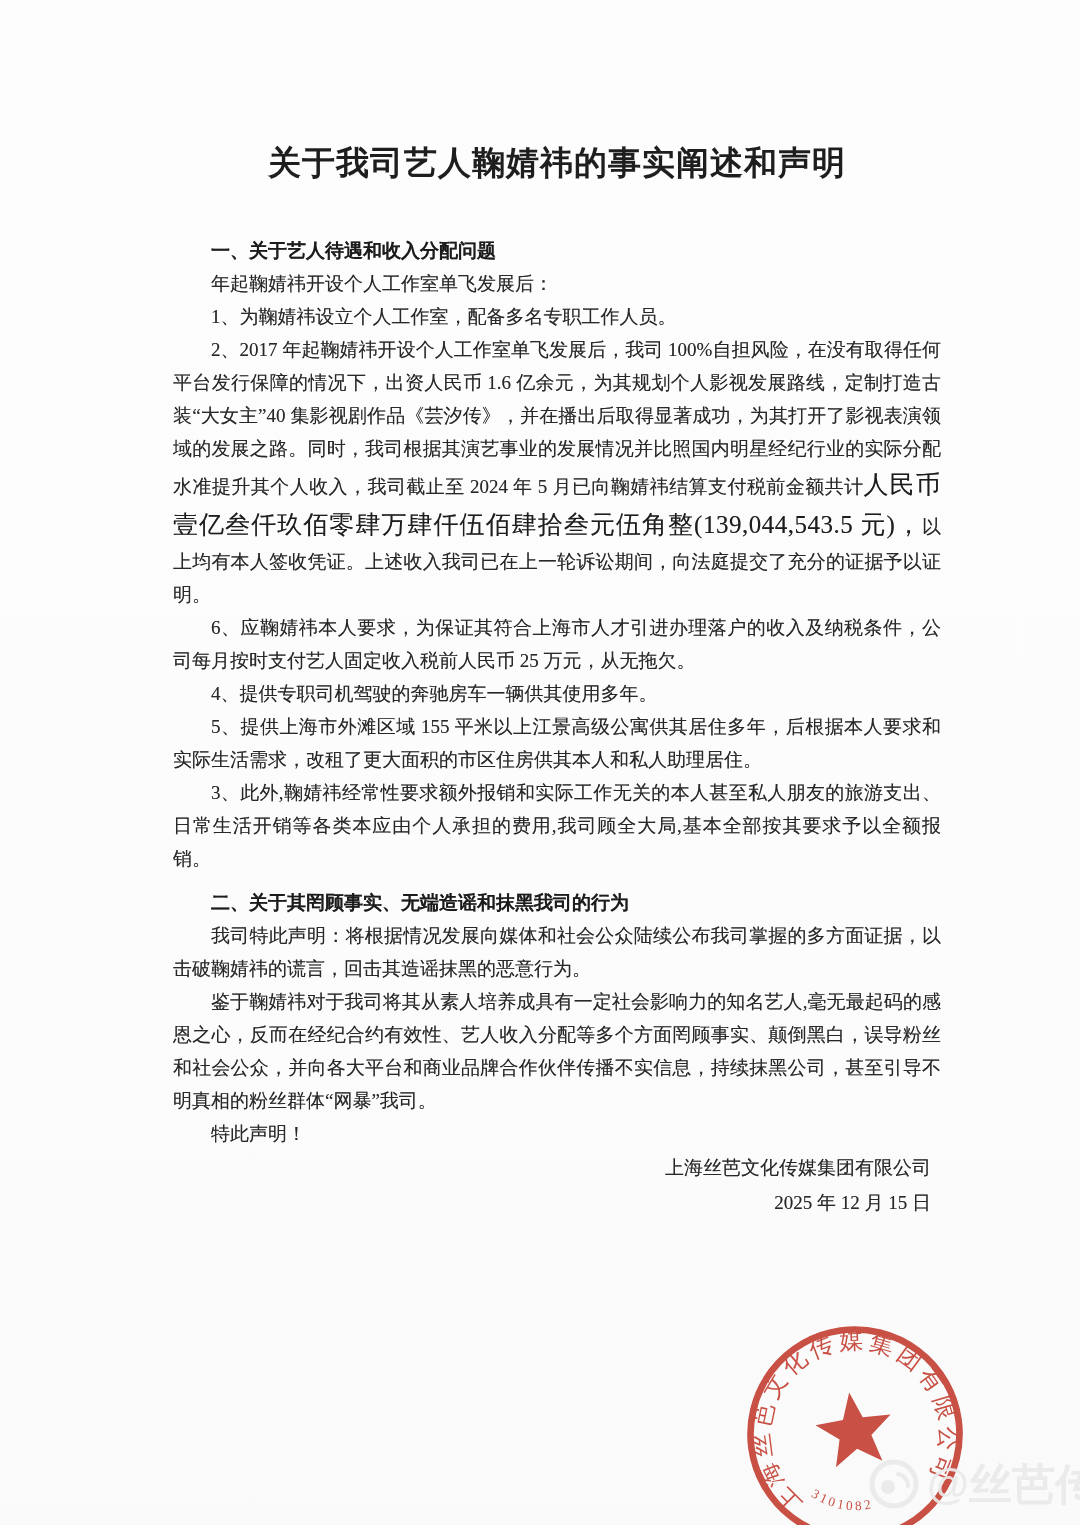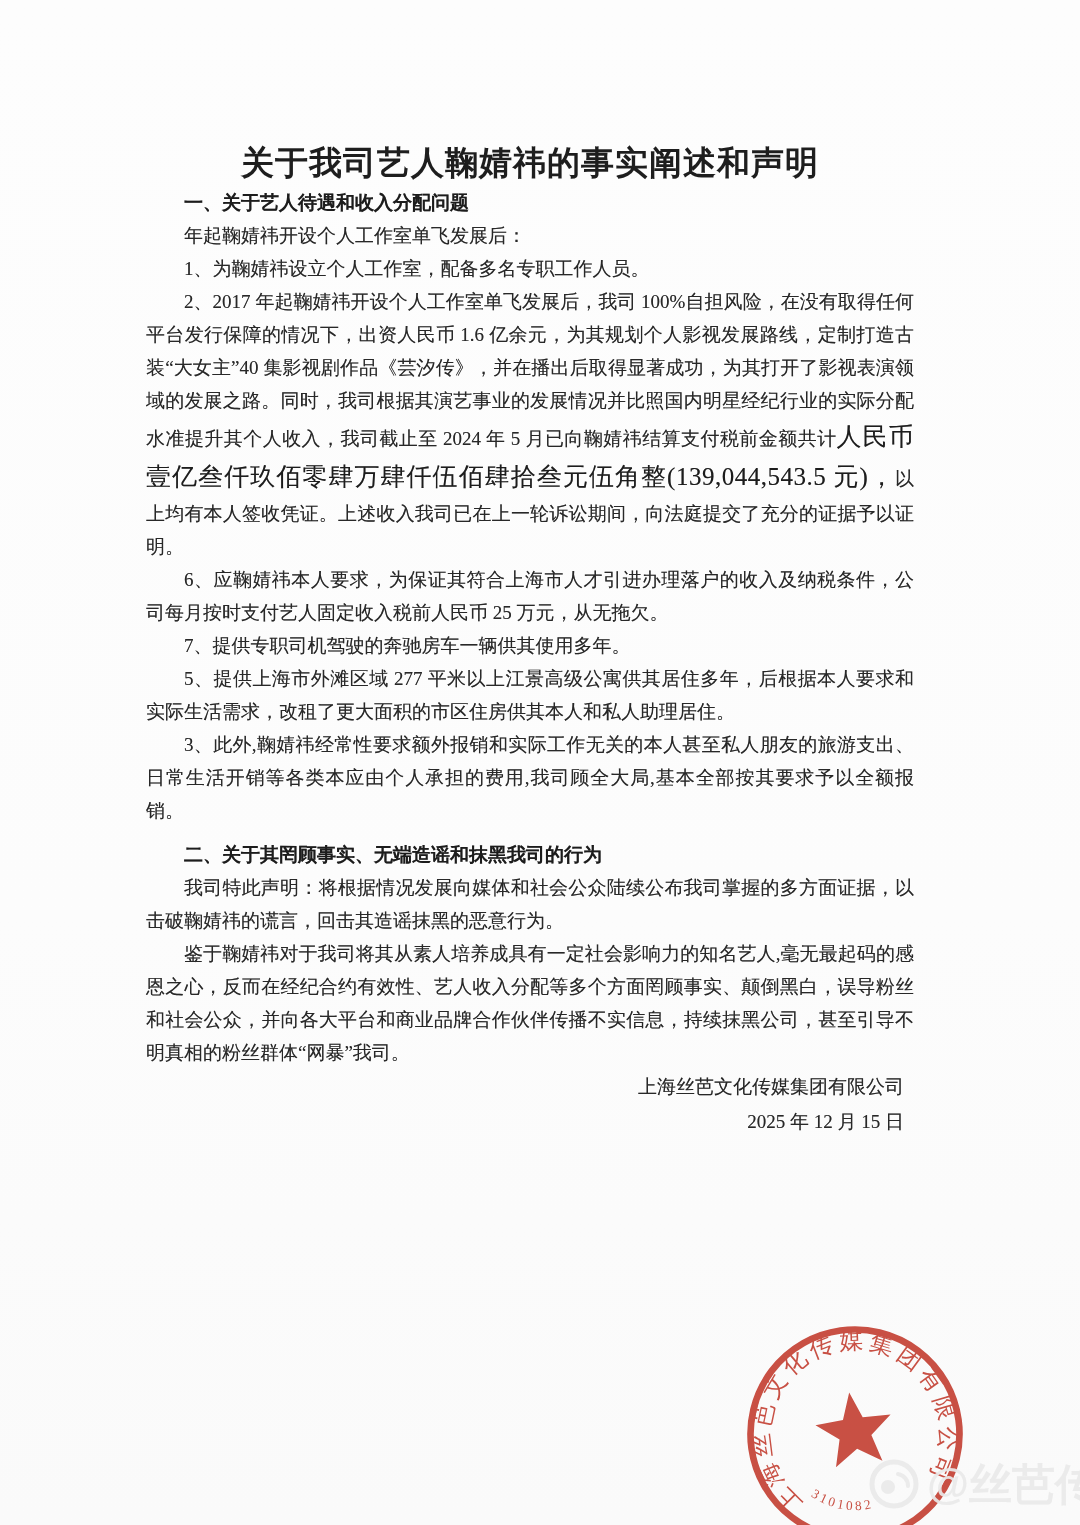--- a/index.html
+++ b/index.html
@@ -5,39 +5,39 @@
   html,body{margin:0;padding:0;background:#ffffff;}
   .page{
     position:relative;
     width:1080px;height:1525px;
     background:linear-gradient(180deg,#fdfdfd 0%,#fcfcfc 60%,#fafafa 100%);
     overflow:hidden;
     font-family:"Liberation Serif","DejaVu Serif",serif;
     color:#282828;
   }
   .content{
-    position:absolute;left:146px;top:0;width:768px;
+    position:absolute;left:173px;top:0;width:768px;
   }
   h1.doc-title{
     margin:0;padding-top:140px;
     font-size:33px;line-height:46px;font-weight:700;
     text-align:center;letter-spacing:1px;color:#1e1e1e;
   }
   p.para{
     margin:0;font-size:19px;line-height:33px;
     text-align:justify;text-indent:2em;
     text-shadow:0 0 .6px rgba(40,40,40,.45);
   }
   p.intro{margin-top:62px;}
   h2.sec{
     margin:0;font-size:19px;line-height:33px;font-weight:700;
     text-indent:2em;color:#1c1c1c;
     text-shadow:0 0 .6px rgba(20,20,20,.5);
   }
-  h2.sec1{}
+  h2.sec1{margin-top:48px;}
   h2.sec2{margin-top:11px;}
   .amount{
     font-size:25px;line-height:40px;font-weight:500;
     letter-spacing:.5px;color:#1d1d1d;
   }
   .closing{
     margin:0;text-align:right;padding-right:10px;
     font-size:19px;line-height:35px;
   }
   .closing p{margin:0;text-shadow:0 0 .6px rgba(40,40,40,.45);}
@@ -66,27 +66,28 @@
   <div class="content">
 
     <h1 class="doc-title">关于我司艺人鞠婧祎的事实阐述和声明</h1>
 
 
     <h2 class="sec sec1">一、关于艺人待遇和收入分配问题</h2>
     <p class="para">年起鞠婧祎开设个人工作室单飞发展后：</p>
     <p class="para">1、为鞠婧祎设立个人工作室，配备多名专职工作人员。</p>
     <p class="para"><span>2、2017 年起鞠婧祎开设个人工作室单飞发展后，我司 100%自担风险，在没有取得任何平台发行保障的情况下，出资人民币 1.6 亿余元，为其规划个人影视发展路线，定制打造古装“大女主”40 集影视剧作品《芸汐传》，并在播出后取得显著成功，为其打开了影视表演领域的发展之路。同时，我司根据其演艺事业的发展情况并比照国内明星经纪行业的实际分配水准提升其个人收入，我司截止至 2024 年 5 月已向鞠婧祎结算支付税前金额共计</span><span class="amount">人民币壹亿叁仟玖佰零肆万肆仟伍佰肆拾叁元伍角整(139,044,543.5 元)，</span><span>以上均有本人签收凭证。上述收入我司已在上一轮诉讼期间，向法庭提交了充分的证据予以证明。</span></p>
     <p class="para">6、应鞠婧祎本人要求，为保证其符合上海市人才引进办理落户的收入及纳税条件，公司每月按时支付艺人固定收入税前人民币 25 万元，从无拖欠。</p>
-    <p class="para">7、提供专职司机驾驶的奔驰房车一辆供其使用多年。</p>
-    <p class="para">5、提供上海市外滩区域 277 平米以上江景高级公寓供其居住多年，后根据本人要求和实际生活需求，改租了更大面积的市区住房供其本人和私人助理居住。</p>
+    <p class="para">4、提供专职司机驾驶的奔驰房车一辆供其使用多年。</p>
+    <p class="para">5、提供上海市外滩区域 155 平米以上江景高级公寓供其居住多年，后根据本人要求和实际生活需求，改租了更大面积的市区住房供其本人和私人助理居住。</p>
     <p class="para">3、此外,鞠婧祎经常性要求额外报销和实际工作无关的本人甚至私人朋友的旅游支出、日常生活开销等各类本应由个人承担的费用,我司顾全大局,基本全部按其要求予以全额报销。</p>
 
     <h2 class="sec sec2">二、关于其罔顾事实、无端造谣和抹黑我司的行为</h2>
     <p class="para">我司特此声明：将根据情况发展向媒体和社会公众陆续公布我司掌握的多方面证据，以击破鞠婧祎的谎言，回击其造谣抹黑的恶意行为。</p>
     <p class="para">鉴于鞠婧祎对于我司将其从素人培养成具有一定社会影响力的知名艺人,毫无最起码的感恩之心，反而在经纪合约有效性、艺人收入分配等多个方面罔顾事实、颠倒黑白，误导粉丝和社会公众，并向各大平台和商业品牌合作伙伴传播不实信息，持续抹黑公司，甚至引导不明真相的粉丝群体“网暴”我司。</p>
+    <p class="para">特此声明！</p>
 
     <div class="closing">
       <p class="company">上海丝芭文化传媒集团有限公司</p>
       <p class="date">2025 年 12 月 15 日</p>
     </div>
   </div>
 
   <svg class="stamp" viewBox="0 0 240 240">
     <circle cx="120" cy="120" r="110" fill="none" stroke-width="7" stroke="#c5392b"></circle>
     <polygon points="120,76 130.5,103.6 159.9,105 136.9,123.5 144.7,152 120,135.8 95.3,152 103.1,123.5 80.1,105 109.5,103.6" fill="#c5392b"></polygon>

